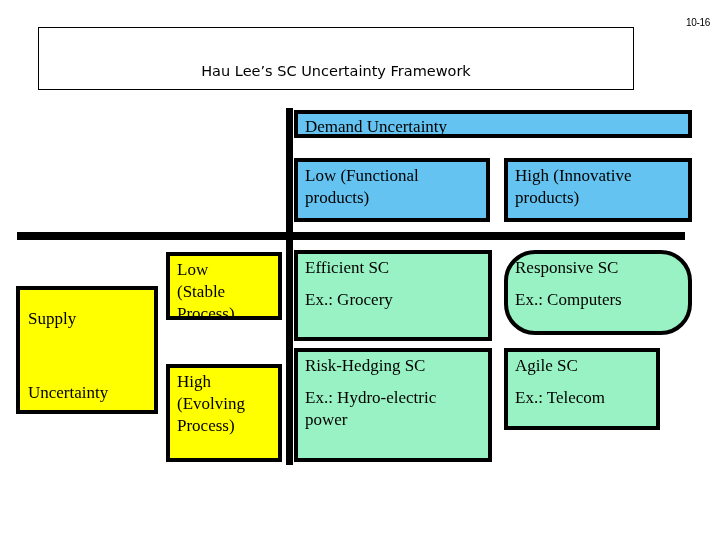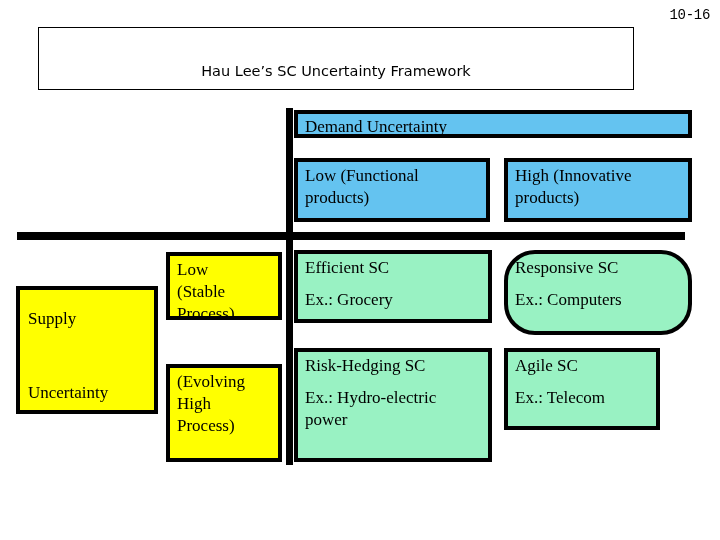--- a/index.html
+++ b/index.html
@@ -11,24 +11,24 @@
     width: 720px;
     height: 540px;
     position: relative;
     overflow: hidden;
     font-family: "Liberation Serif", "DejaVu Serif", serif;
   }
 
   
   #slide-number {
     position: absolute;
-    top: 7px;
+    top: 17px;
     right: 10px;
-    font-family: Liberation Mono, monospace;
-    font-size: 14px;
+    font-family: Liberation Sans, sans-serif;
+    font-size: 10px;
     color: #000000;
     letter-spacing: -0.3px;
     white-space: nowrap;
   }
 
   
   #title-box {
     position: absolute;
     left: 38px;
     top: 27px;
@@ -105,21 +105,21 @@
   #supply-uncertainty-box .bottom-word {
     display: block; white-space: nowrap;
     position: absolute; left: 8px; bottom: 6px;
   }
 
   
   #supply-low-box  { left: 166px; top: 252px; width: 116px; height: 68px; }
   #supply-high-box { left: 166px; top: 364px; width: 116px; height: 98px; }
 
   
-  #cell-efficient  { left: 294px; top: 250px; width: 198px; height: 73px; }
+  #cell-efficient  { left: 294px; top: 250px; width: 198px; height: 91px; }
   #cell-responsive { left: 504px; top: 250px; width: 188px; height: 85px; border-radius: 31px; }
   #cell-risk       { left: 294px; top: 348px; width: 198px; height: 114px; }
   #cell-agile      { left: 504px; top: 348px; width: 156px; height: 82px; }
 </style>
 </head>
 <body>
 
 <div id="slide-number">10-16</div>
 
 <div id="title-box">
@@ -148,22 +148,22 @@
   <span class="bottom-word">Uncertainty</span>
 </div>
 
 <div id="supply-low-box" class="box yellow">
   <span class="line">Low</span>
   <span class="line">(Stable</span>
   <span class="line">Process)</span>
 </div>
 
 <div id="supply-high-box" class="box yellow">
+  <span class="line">High</span>
   <span class="line">(Evolving</span>
-  <span class="line">High</span>
   <span class="line">Process)</span>
 </div>
 
 <div id="cell-efficient" class="box green">
   <span class="line">Efficient SC</span>
   <span class="gap"></span>
   <span class="line">Ex.: Grocery</span>
 </div>
 
 <div id="cell-responsive" class="box green">

